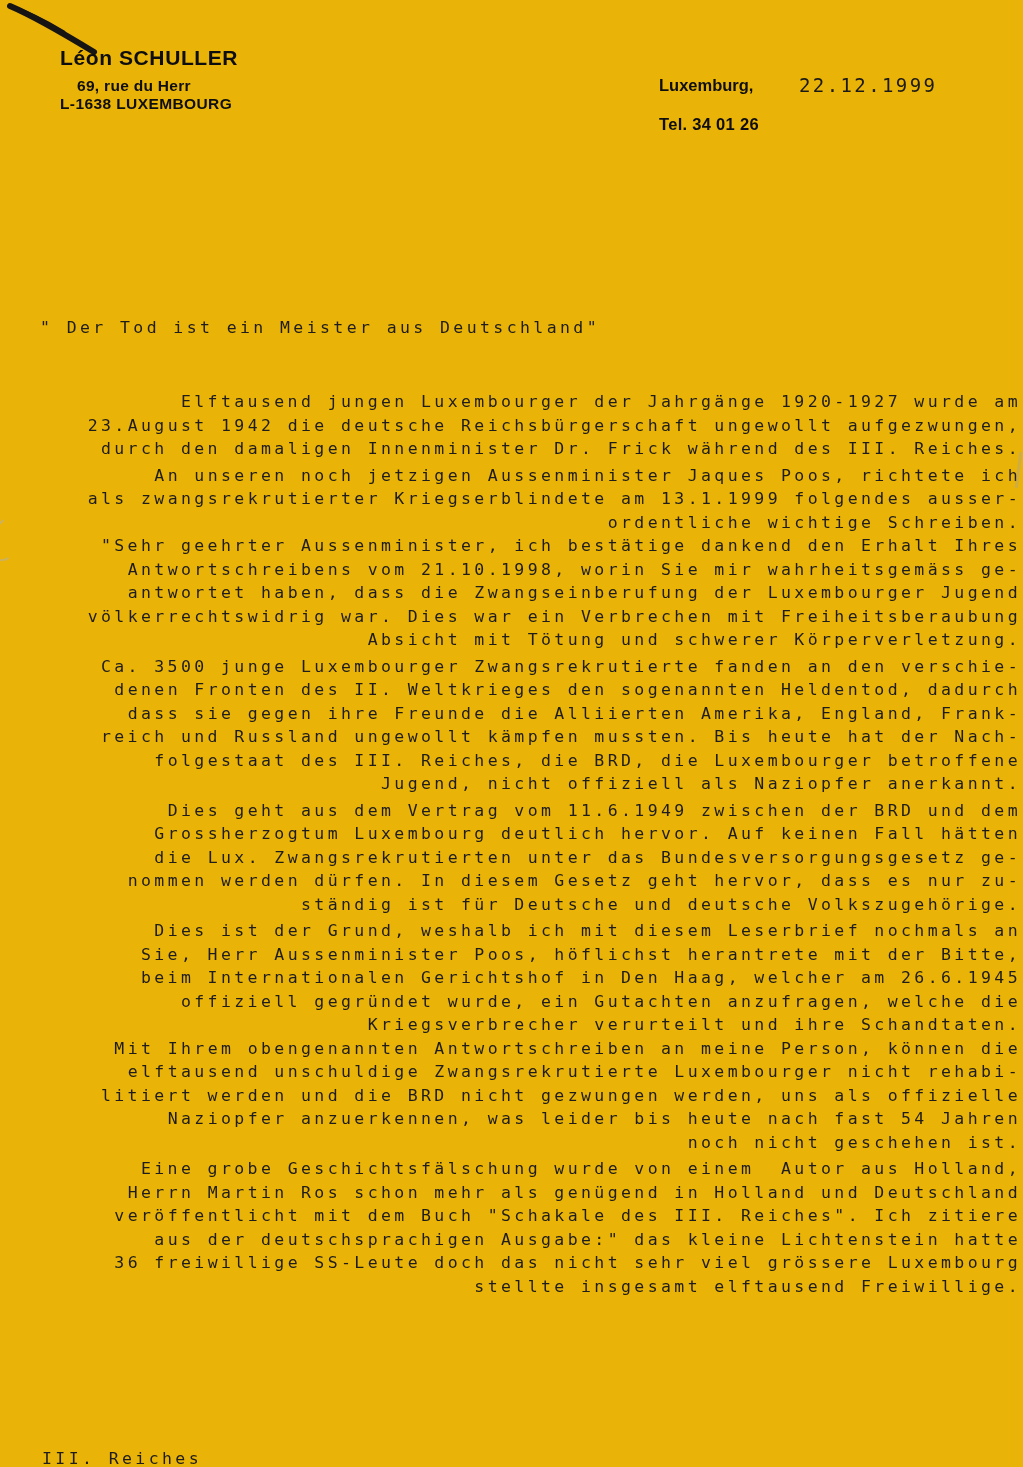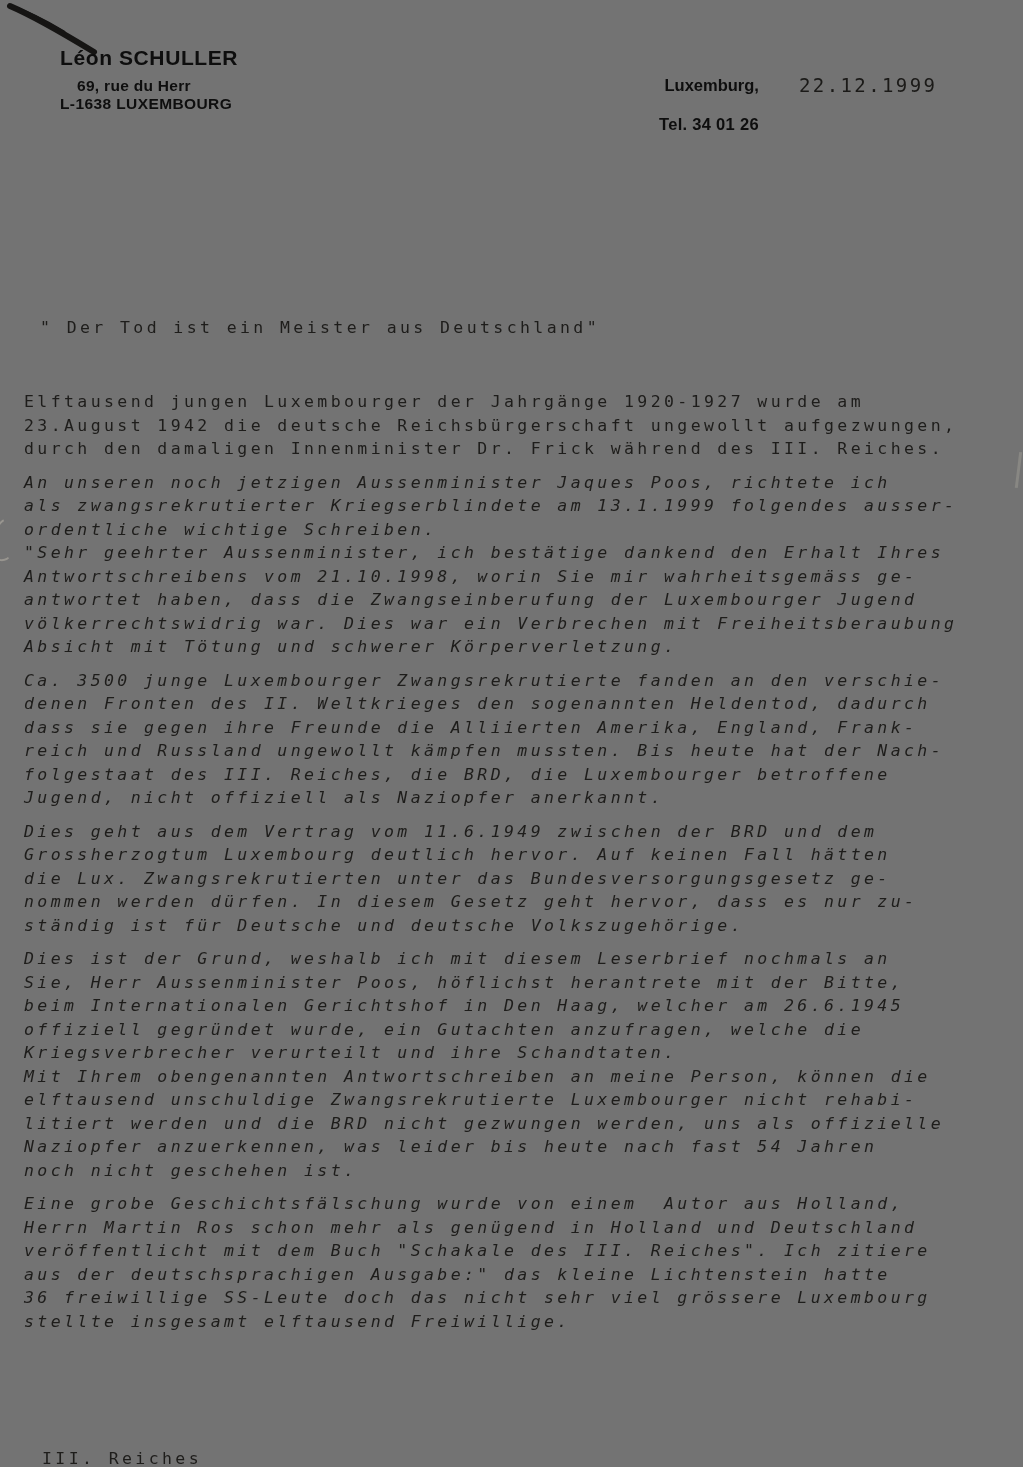--- a/index.html
+++ b/index.html
@@ -1,21 +1,21 @@
 <!DOCTYPE html>
 <html><head>
 <meta charset="utf-8">
 <style>
   html, body { margin: 0; padding: 0; background: #e8e6e1; }
   .page {
     position: relative;
     width: 1023px;
     height: 1467px;
     margin: 0 auto;
-    background: #737373;
+    background: #eab308;
     overflow: hidden;
     color: #1e1d1b;
   }
   
   .sender {
     position: absolute;
     left: 60px;
     top: 46px;
     font-family: "Liberation Sans", sans-serif;
     font-weight: 700;
@@ -26,21 +26,20 @@
   .sender-city { font-size: 15.5px; letter-spacing: 0.4px; }
 
   .dateblock {
     position: absolute;
     left: 659px;
     top: 76px;
     font-family: "Liberation Sans", sans-serif;
     font-weight: 700;
     font-size: 16.5px;
     color: #0e0e0e;
-    text-align: right;
   }
   .place-row { position: relative; }
   .typed-date {
     position: absolute;
     left: 140px;
     top: -2px;
     font-family: "DejaVu Sans Mono", "Liberation Mono", monospace;
     font-weight: 400;
     font-size: 19px;
     letter-spacing: 2.4px;
@@ -58,30 +57,31 @@
   }
   .quote {
     position: absolute;
     left: 40px;
     top: 318px;
     margin: 0;
     white-space: pre-wrap;
   }
   .paragraphs {
     position: absolute;
-    left: 24px;
+    left: 46px;
     top: 390px;
     width: 975px;
+    text-align: right;
   }
   .para {
     margin: 0;
     white-space: pre-wrap;
     line-height: 23.5px;
   }
-  .para + .para { margin-top: 10px; font-style: italic; }
+  .para + .para { margin-top: 3px; }
   .cutoff {
     position: absolute;
     left: 42px;
     top: 1449px;
     white-space: nowrap;
   }
 
   
   .pen-stroke {
     position: absolute;

